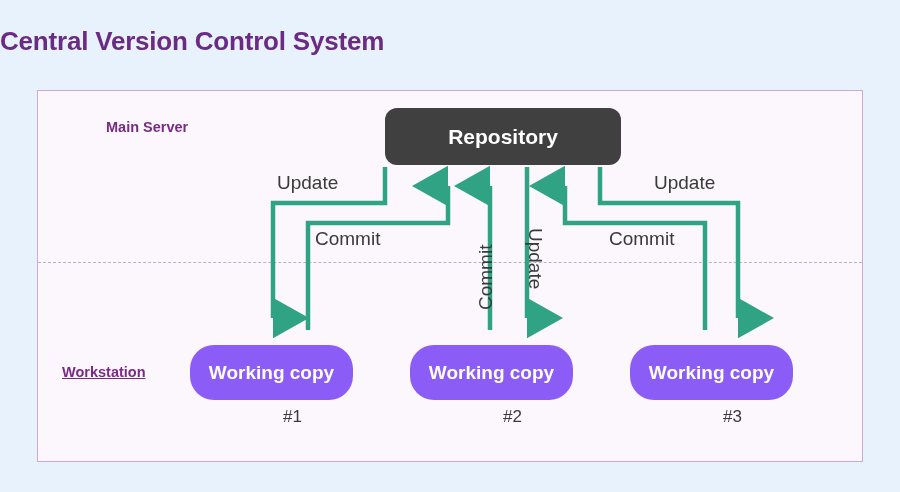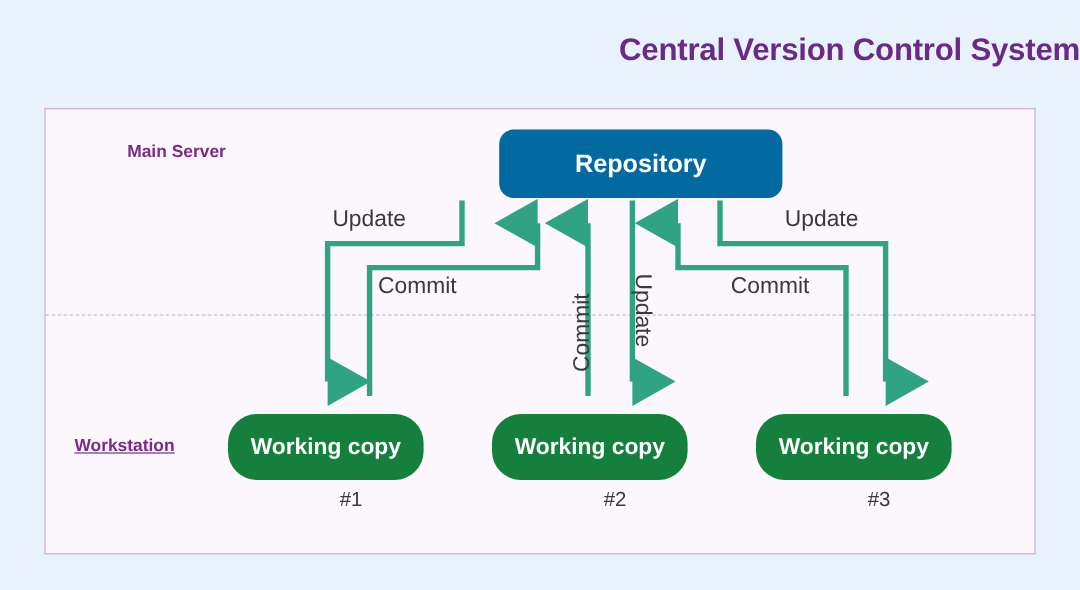--- a/index.html
+++ b/index.html
@@ -21,21 +21,21 @@
     width: 900px;
     height: 492px;
   }
 
   
   #title {
     position: absolute;
     left: 0;
     top: 26px;
     width: 900px;
-    text-align: right;
+    text-align: left;
     font-size: 26px;
     font-weight: bold;
     color: #6b2b84;
     letter-spacing: -0.2px;
   }
 
   
   #panel {
     position: absolute;
     left: 37px;
@@ -68,38 +68,37 @@
   #label-main-server { left: 62px; top: 119px; margin-left: 44px; }
   #label-workstation { left: 62px; top: 364px; text-decoration: underline; }
 
   
   #repository {
     position: absolute;
     left: 385px;
     top: 108px;
     width: 236px;
     height: 57px;
-    background: #0369a1;
+    background: #404040;
     border-radius: 12px;
     display: flex;
     align-items: center;
     justify-content: center;
     color: #ffffff;
     font-size: 21px;
     font-weight: bold;
-    margin-left: 31px;
   }
 
   
   .workcopy {
     position: absolute;
     top: 345px;
     width: 163px;
     height: 55px;
-    background: #15803d;
+    background: #8b5cf6;
     border-radius: 24px;
     display: flex;
     align-items: center;
     justify-content: center;
     color: #ffffff;
     font-size: 19px;
     font-weight: bold;
   }
   #workcopy-1 { left: 190px; }
   #workcopy-2 { left: 410px; }

